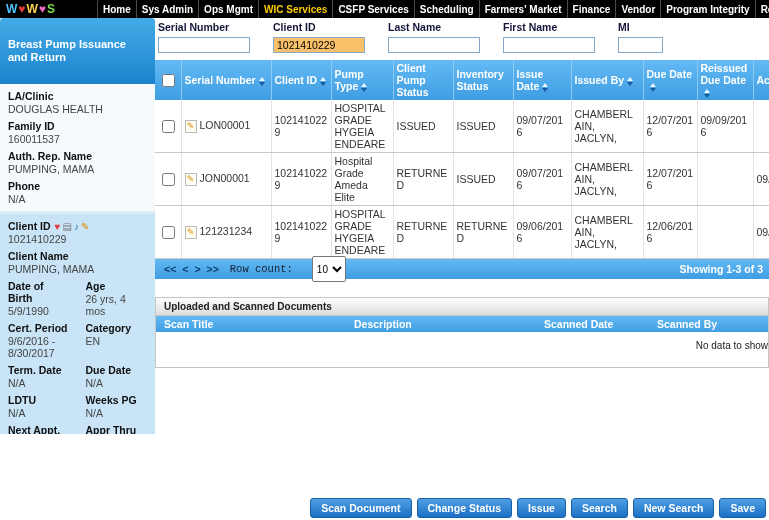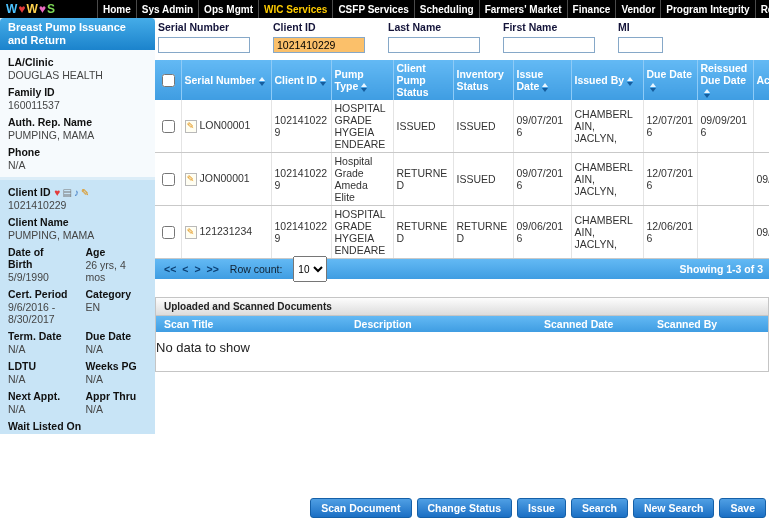--- a/index.html
+++ b/index.html
@@ -16,21 +16,21 @@
   .logo .l0{color:#4dc3ff}.logo .l1{color:#e23b3b}.logo .l2{color:#ffd24d}
   .logo .l3{color:#e86bc0}.logo .l4{color:#7ed957}
   .nav-item { flex:none; display:flex; align-items:center; padding:0 5px;
               border-left:1px solid #4a4a4a; color:#fff; font-size:10px; font-weight:bold;
               white-space:nowrap; cursor:pointer; }
   .nav-item.active { color:#ffcc00; }
   
   #sidebar { position:absolute; left:0; top:18px; width:155px; height:416px;
              background:#dcedf8; font-size:10.5px; overflow:hidden; }
   #sidebar-title { background:linear-gradient(#45ace8,#1b83cc); color:#fff; font-weight:bold;
-                   font-size:11px; line-height:13px; padding:3px 8px; border-radius:4px 4px 0 0; }
+                   font-size:11px; line-height:13px; padding:20px 8px; border-radius:4px 4px 0 0; }
   .sb-zone1 { background:#f6fafd; padding:3px 0 4px; }
   .sb-zone2 { background:#c8e4f6; padding:3px 0 6px; margin-top:3px; }
   .sb-field { padding:3px 8px 2px; }
   .sb-label { font-weight:bold; color:#101010; }
   .sb-value { color:#454545; padding-top:1px; }
   .sb-2col { display:flex; }
   .sb-2col .sb-field { width:50%; }
   .sb-icons { display:inline-block; margin-left:4px; }
   .ic { font-size:10px; margin-right:2px; cursor:pointer; }
   .ic-heart{color:#e23b3b}.ic-card{color:#7a7a7a}.ic-note{color:#3a77c2}.ic-pen{color:#e08a00}
@@ -59,31 +59,31 @@
   .sort i { display:block; width:0; height:0; border-left:3px solid transparent; border-right:3px solid transparent; }
   .sort .up { border-bottom:4px solid #eaf6ff; margin-bottom:1px; }
   .sort .dn { border-top:4px solid #155d9e; }
   .edit-ic { display:inline-block; width:12px; height:13px; background:#fffef2;
              border:1px solid #b9b9b9; color:#e08a00; font-size:9px; line-height:11px;
              text-align:center; margin-right:3px; vertical-align:middle; cursor:pointer; }
   
   #pager { background:linear-gradient(#63b9f4,#3f9de2); height:20px; display:flex;
            align-items:center; padding:0 6px; font-size:10.5px; }
   .pg-btn { color:#0a3f73; font-weight:bold; cursor:pointer; padding:0 3px; }
-  .pg-label { color:#102030; margin-left:8px; margin-right:11px; }
+  .pg-label { color:#102030; margin-left:8px; margin-right:19px;font-family:Liberation Mono, monospace; }
   #pager select { font-size:10px; height:26px; }
   .pg-showing { margin-left:auto; color:#fff; font-weight:bold; }
   
   .docs { margin-top:18px; border:1px solid #c5c5c5; background:#fff; }
   .docs-title { background:linear-gradient(#fdfdfd,#dcdcdc); font-weight:bold; font-size:10px;
                 color:#222; padding:3px 8px; border-bottom:1px solid #c5c5c5; }
   .docs-head { display:flex; background:linear-gradient(#63b9f4,#3f9de2);justify-content:space-between; }
   .docs-col { color:#fff; font-weight:bold; font-size:10.5px; padding:2px 8px; cursor:pointer; }
   .dc0{width:190px}.dc1{width:190px}.dc2{width:113px}.dc3{width:119px}
-  .docs-empty { text-align:left; font-size:13px; color:#222; padding:8px 0 16px; }
+  .docs-empty { text-align:right; font-size:10px; color:#222; padding:8px 0 16px;margin-left:28px; }
   
   #actions { position:absolute; right:3px; bottom:2px; display:flex; gap:5px; }
   .btn { background:linear-gradient(#4f9fe4,#1b6fc4); border:1px solid #1560a8; border-radius:3px;
          color:#fff; font-weight:bold; font-size:10.5px; padding:3px 10px; cursor:pointer;
          font-family:inherit; }
 </style>
 </head>
 <body>
 
 <div id="nav">

